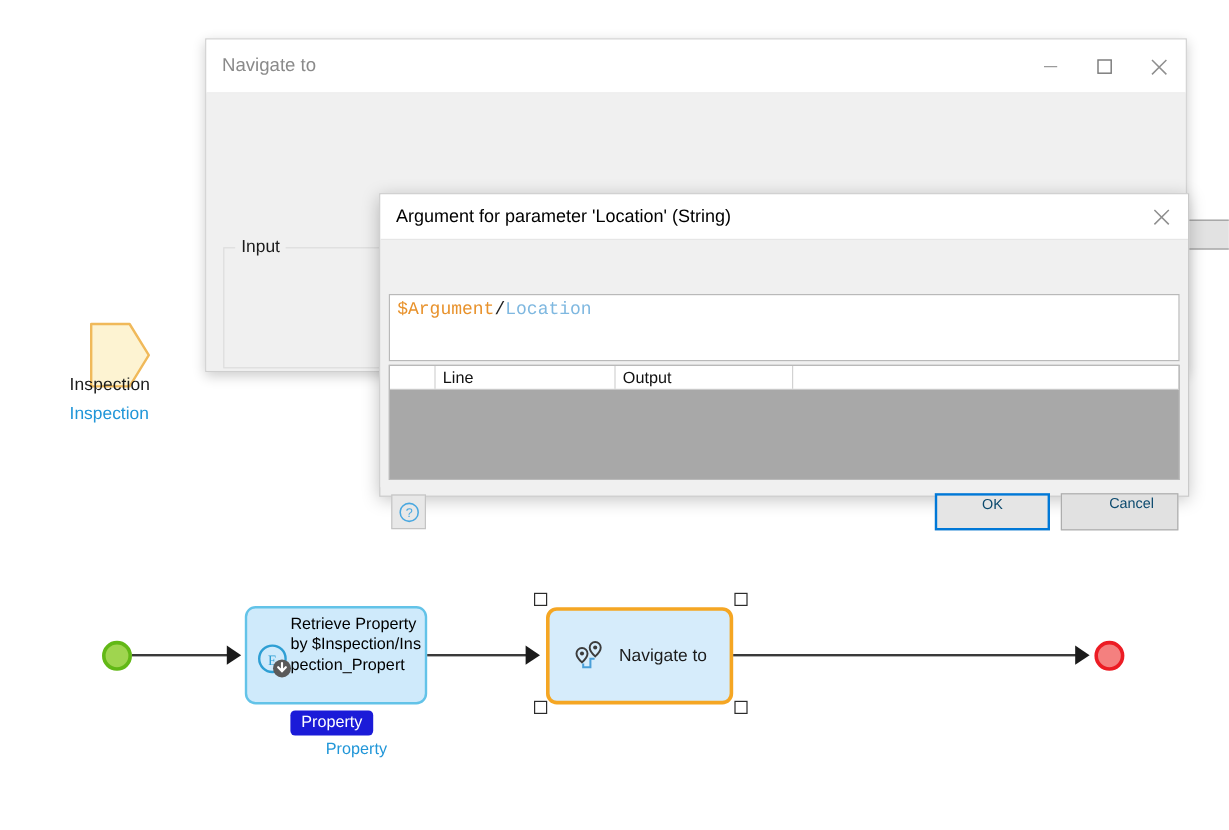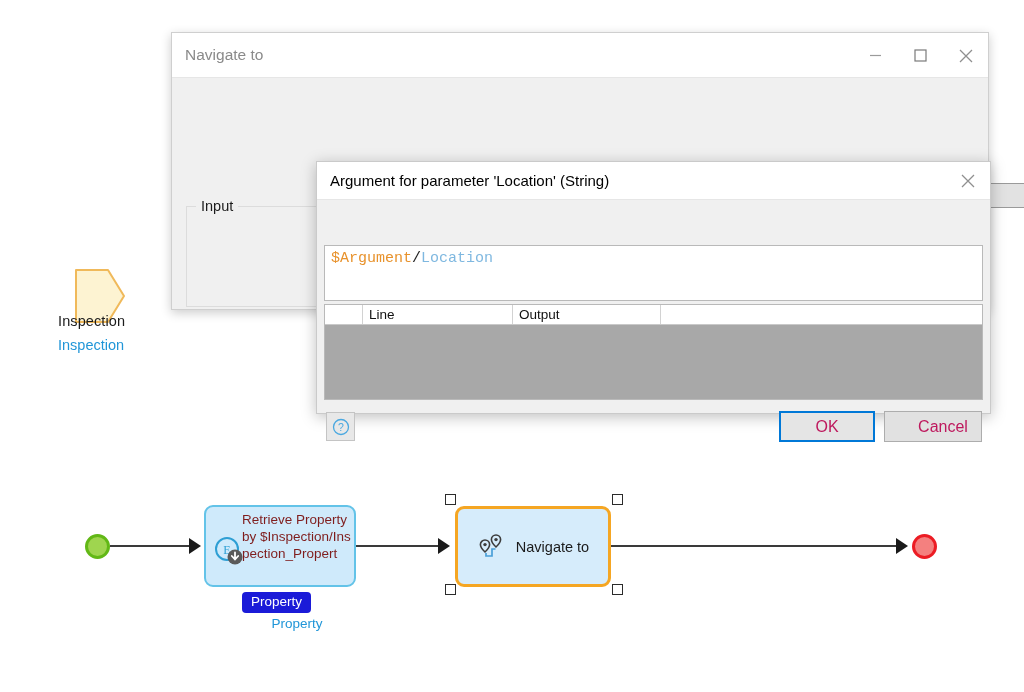--- a/index.html
+++ b/index.html
@@ -59,21 +59,21 @@
   .activity.retrieve {
     left:204px; top:505px; width:152px; height:82px;
   }
   .activity.navigate {
     left:455px; top:506px; width:156px; height:81px;
     border:3px solid #f5a623;
     background:#d6ecfb;
   }
   .retrieve-text {
     position:absolute; left:36px; top:4px; width:115px;
-    font-size:13.5px; line-height:17px; color:#7f1d1d;
+    font-size:13.5px; line-height:17px; color:#000000;
     word-break:break-all;
   }
   .retrieve-icon {
     position:absolute; left:8px; top:29px; width:30px; height:30px;
   }
   .navigate-inner {
     position:absolute; inset:0;
     display:flex; align-items:center; justify-content:center; gap:9px;
   }
   .navigate-icon { width:30px; height:26px; flex:0 0 auto; }
@@ -141,22 +141,22 @@
   .combo {
     position:absolute; left:358px; top:105px; width:525px; height:25px;
     background:#e2e2e2; border:1px solid #9a9a9a;
     display:flex; align-items:center;
     font-size:14px; color:#121212;
   }
   .combo .combo-text { padding-left:6px; flex:1; }
 
   .btn {
     background:#e1e1e1; border:1px solid #adadad;
-    font-size:16px; color:#be185d;
-    display:flex; align-items:center; justify-content:center;
+    font-size:12px; color:#0c4a6e;
+    display:flex; align-items:flex-start; justify-content:center;
     cursor:default;
   }
   .btn.focus { border:2px solid #0078d7; background:#e5e5e5; }
 
   .hint {
     position:absolute; left:360px; top:140px;
     font-size:14.5px; color:#1b1b1b;
   }
 
   

